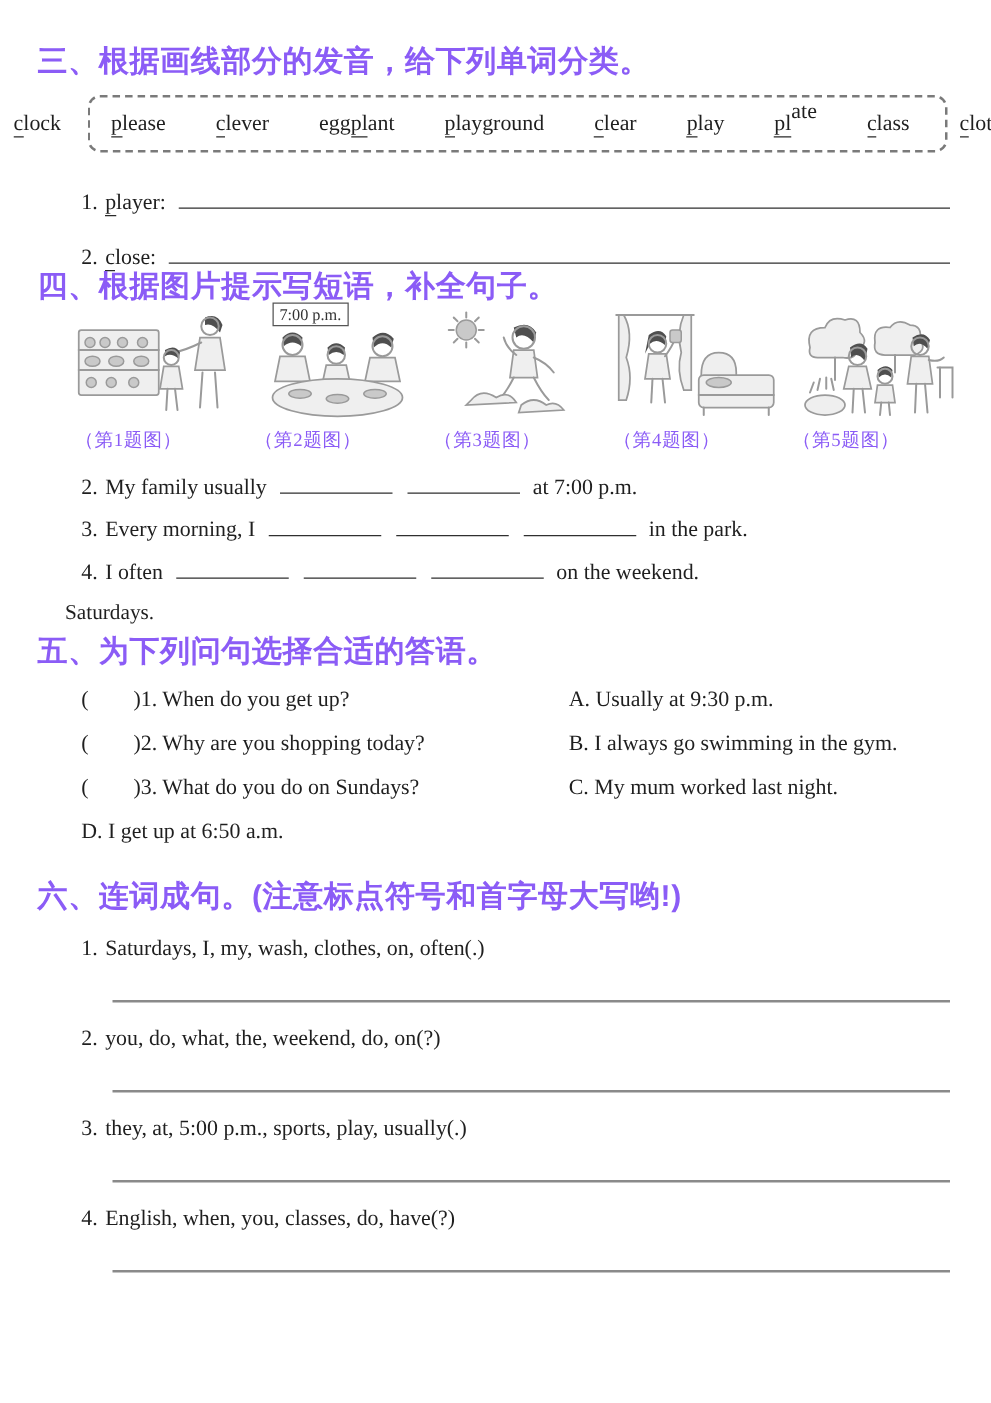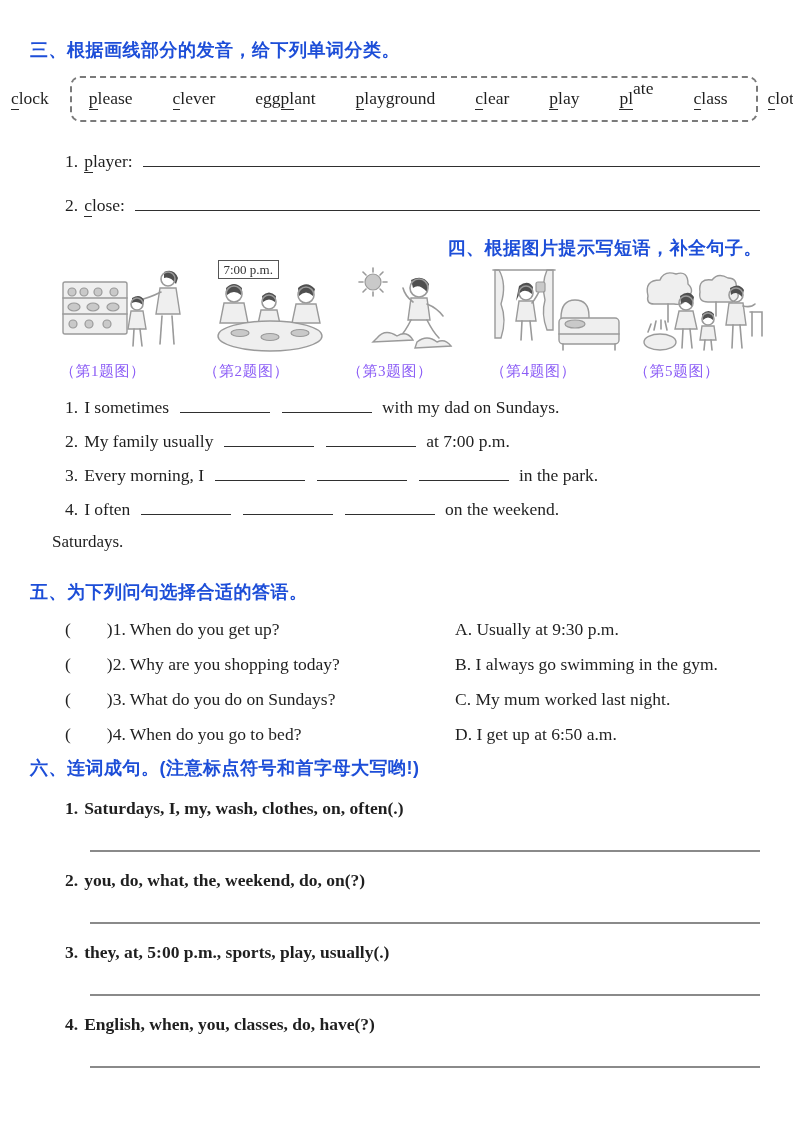--- a/index.html
+++ b/index.html
@@ -3,70 +3,70 @@
 <meta charset="utf-8">
 <style>
   html,body{margin:0;padding:0;background:#fff;}
   .page{
     position:relative; width:793px; height:1122px; background:#ffffff;
     box-sizing:border-box; padding:38px 31px 0 30px; overflow:hidden;
     color:#1f1f1f; font-family:"Liberation Serif", serif;
   }
   .cjk-head{
     font-family:"Liberation Sans", sans-serif; font-weight:bold;
-    font-size:18px; line-height:24px; color:#1d4ed8; letter-spacing:0.5px;
+    font-size:24px; line-height:24px; color:#8b5cf6; letter-spacing:0.5px;
   }
   .eng{font-family:"Liberation Serif", serif; font-size:17px;}
 
   
   .word-box{
     margin:14px 4px 0 40px; border:2px dashed #7a7a7a; border-radius:10px;
     padding:9px 14px 11px 14px; display:flex; justify-content:center;
     align-items:flex-end; font-size:17.5px; line-height:22px;gap:40px;
   }
   .word{white-space:nowrap;}
   .ul{border-bottom:1.6px solid #2a2a2a; padding-bottom:1px;}
   .sup{position:relative; top:-10px;}
 
   .s3-item{display:flex; align-items:baseline; margin:24px 2px 0 35px; font-size:17.5px; line-height:26px;}
   .s3-item + .s3-item{margin-top:16px;}
   .s3-item .num{margin-right:6px;}
   .fill-line{flex:1; border-bottom:1.4px solid #2f2f2f; height:20px; margin-left:10px;}
 
   
-  .sec4-head{margin-top:18px;text-align:right;}
+  .sec4-head{}
   .figures{margin:6px 0 0 30px; display:flex; justify-content:space-between; width:706px;}
   .figure{width:132px; position:relative;}
   .figure svg{display:block; width:132px; height:92px;}
   .caption{display:inline-block; margin-top:2px; font-size:15px; line-height:22px; color:#8b5cf6; letter-spacing:0.5px;}
   .time-sign{
     position:absolute; top:-6px; left:14px; border:1.3px solid #555;
     background:#fff; font-size:13px; line-height:17px; padding:0 5px; color:#333;
   }
   .sentences{margin:8px 0 0 35px;}
   .sentence{font-size:17.5px; line-height:34px; white-space:nowrap;}
   .sentence .num{margin-right:6px;}
   .blank{
     display:inline-block; width:90px; height:15px; margin:0 6px;
     border-bottom:1.4px solid #2f2f2f; vertical-align:baseline;
   }
   .sentence.s5 .blank{width:86px; margin:0 5px;}
   .continuation{font-size:17px; line-height:32px; margin-left:22px;}
 
   
-  .sec5-head{margin-top:22px;}
+  .sec5-head{margin-top:4px;}
   .match-rows{margin:8px 0 0 35px;}
   .match-row{display:flex; font-size:17.5px; line-height:35px;}
   .match-left{width:390px; white-space:nowrap;}
   .paren-gap{display:inline-block; width:36px;}
   .match-right{flex:1; white-space:nowrap;}
 
   
-  .sec6-head{margin-top:4px;}
-  .scramble-item{margin:16px 2px 0 35px; font-size:17.5px; line-height:24px; white-space:nowrap;font-weight:bold;}
+  .sec6-head{margin-top:24px;}
+  .scramble-item{margin:16px 2px 0 35px; font-size:17.5px; line-height:24px; white-space:nowrap;}
   .scramble-item .num{margin-right:6px;}
   .answer-line{
     margin:30px 2px 0 60px; height:0;
     border-bottom:2.6px solid #8a8a8a;
   }
   svg .ln{stroke:#9a9a9a; stroke-width:1.6; fill:none; stroke-linecap:round;}
   svg .fl{stroke:#9a9a9a; stroke-width:1.4; fill:#efefef;}
   svg .hair{fill:#4f4f4f; stroke:none;}
   svg .dk{fill:#c9c9c9; stroke:#9a9a9a; stroke-width:1.2;}
 </style>
@@ -225,21 +225,20 @@
         <path class="ln" d="M116 46 l12 0 l0 24"></path>
         <line class="ln" x1="118" y1="46" x2="118" y2="70"></line>
         <ellipse class="fl" cx="26" cy="76" rx="16" ry="8"></ellipse>
         <path class="ln" d="M14 66 l3 -8 M20 64 l2 -9 M27 63 l0 -9 M33 64 l-2 -9"></path>
       </svg>
       <span class="caption">（第5题图）</span>
     </div>
   </div>
 
   <div class="sentences eng" id="s4-sentences">
-      <div class="sentence"><span class="num">1.</span><span>I sometimes </span><span class="blank"></span><span class="blank"></span><span> with my dad on Sundays.</span></div>
       <div class="sentence"><span class="num">2.</span><span>My family usually </span><span class="blank"></span><span class="blank"></span><span> at 7:00 p.m.</span></div>
       <div class="sentence"><span class="num">3.</span><span>Every morning, I </span><span class="blank"></span><span class="blank"></span><span class="blank"></span><span> in the park.</span></div>
       <div class="sentence"><span class="num">4.</span><span>I often </span><span class="blank"></span><span class="blank"></span><span class="blank"></span><span> on the weekend.</span></div>
     </div>
   <div class="continuation eng">Saturdays.</div>
 
   <div class="cjk-head sec5-head">五、为下列问句选择合适的答语。</div>
   <div class="match-rows eng" id="s5-rows">
       <div class="match-row">
         <div class="match-left"><span>(</span><span class="paren-gap"></span><span>)</span><span>1. When do you get up?</span></div>
@@ -247,21 +246,20 @@
       </div>
       <div class="match-row">
         <div class="match-left"><span>(</span><span class="paren-gap"></span><span>)</span><span>2. Why are you shopping today?</span></div>
         <div class="match-right"><span>B. I always go swimming in the gym.</span></div>
       </div>
       <div class="match-row">
         <div class="match-left"><span>(</span><span class="paren-gap"></span><span>)</span><span>3. What do you do on Sundays?</span></div>
         <div class="match-right"><span>C. My mum worked last night.</span></div>
       </div>
       <div class="match-row">
-        <div class="match-left"><span>(</span><span class="paren-gap"></span><span>)</span><span>4. When do you go to bed?</span></div>
         <div class="match-right"><span>D. I get up at 6:50 a.m.</span></div>
       </div>
     </div>
 
   <div class="cjk-head sec6-head">六、连词成句。(注意标点符号和首字母大写哟!)</div>
   <div id="s6-items">
       <div class="scramble-item eng"><span class="num">1.</span><span>Saturdays, I, my, wash, clothes, on, often(.)</span></div>
       <div class="answer-line"></div>
       <div class="scramble-item eng"><span class="num">2.</span><span>you, do, what, the, weekend, do, on(?)</span></div>
       <div class="answer-line"></div>

